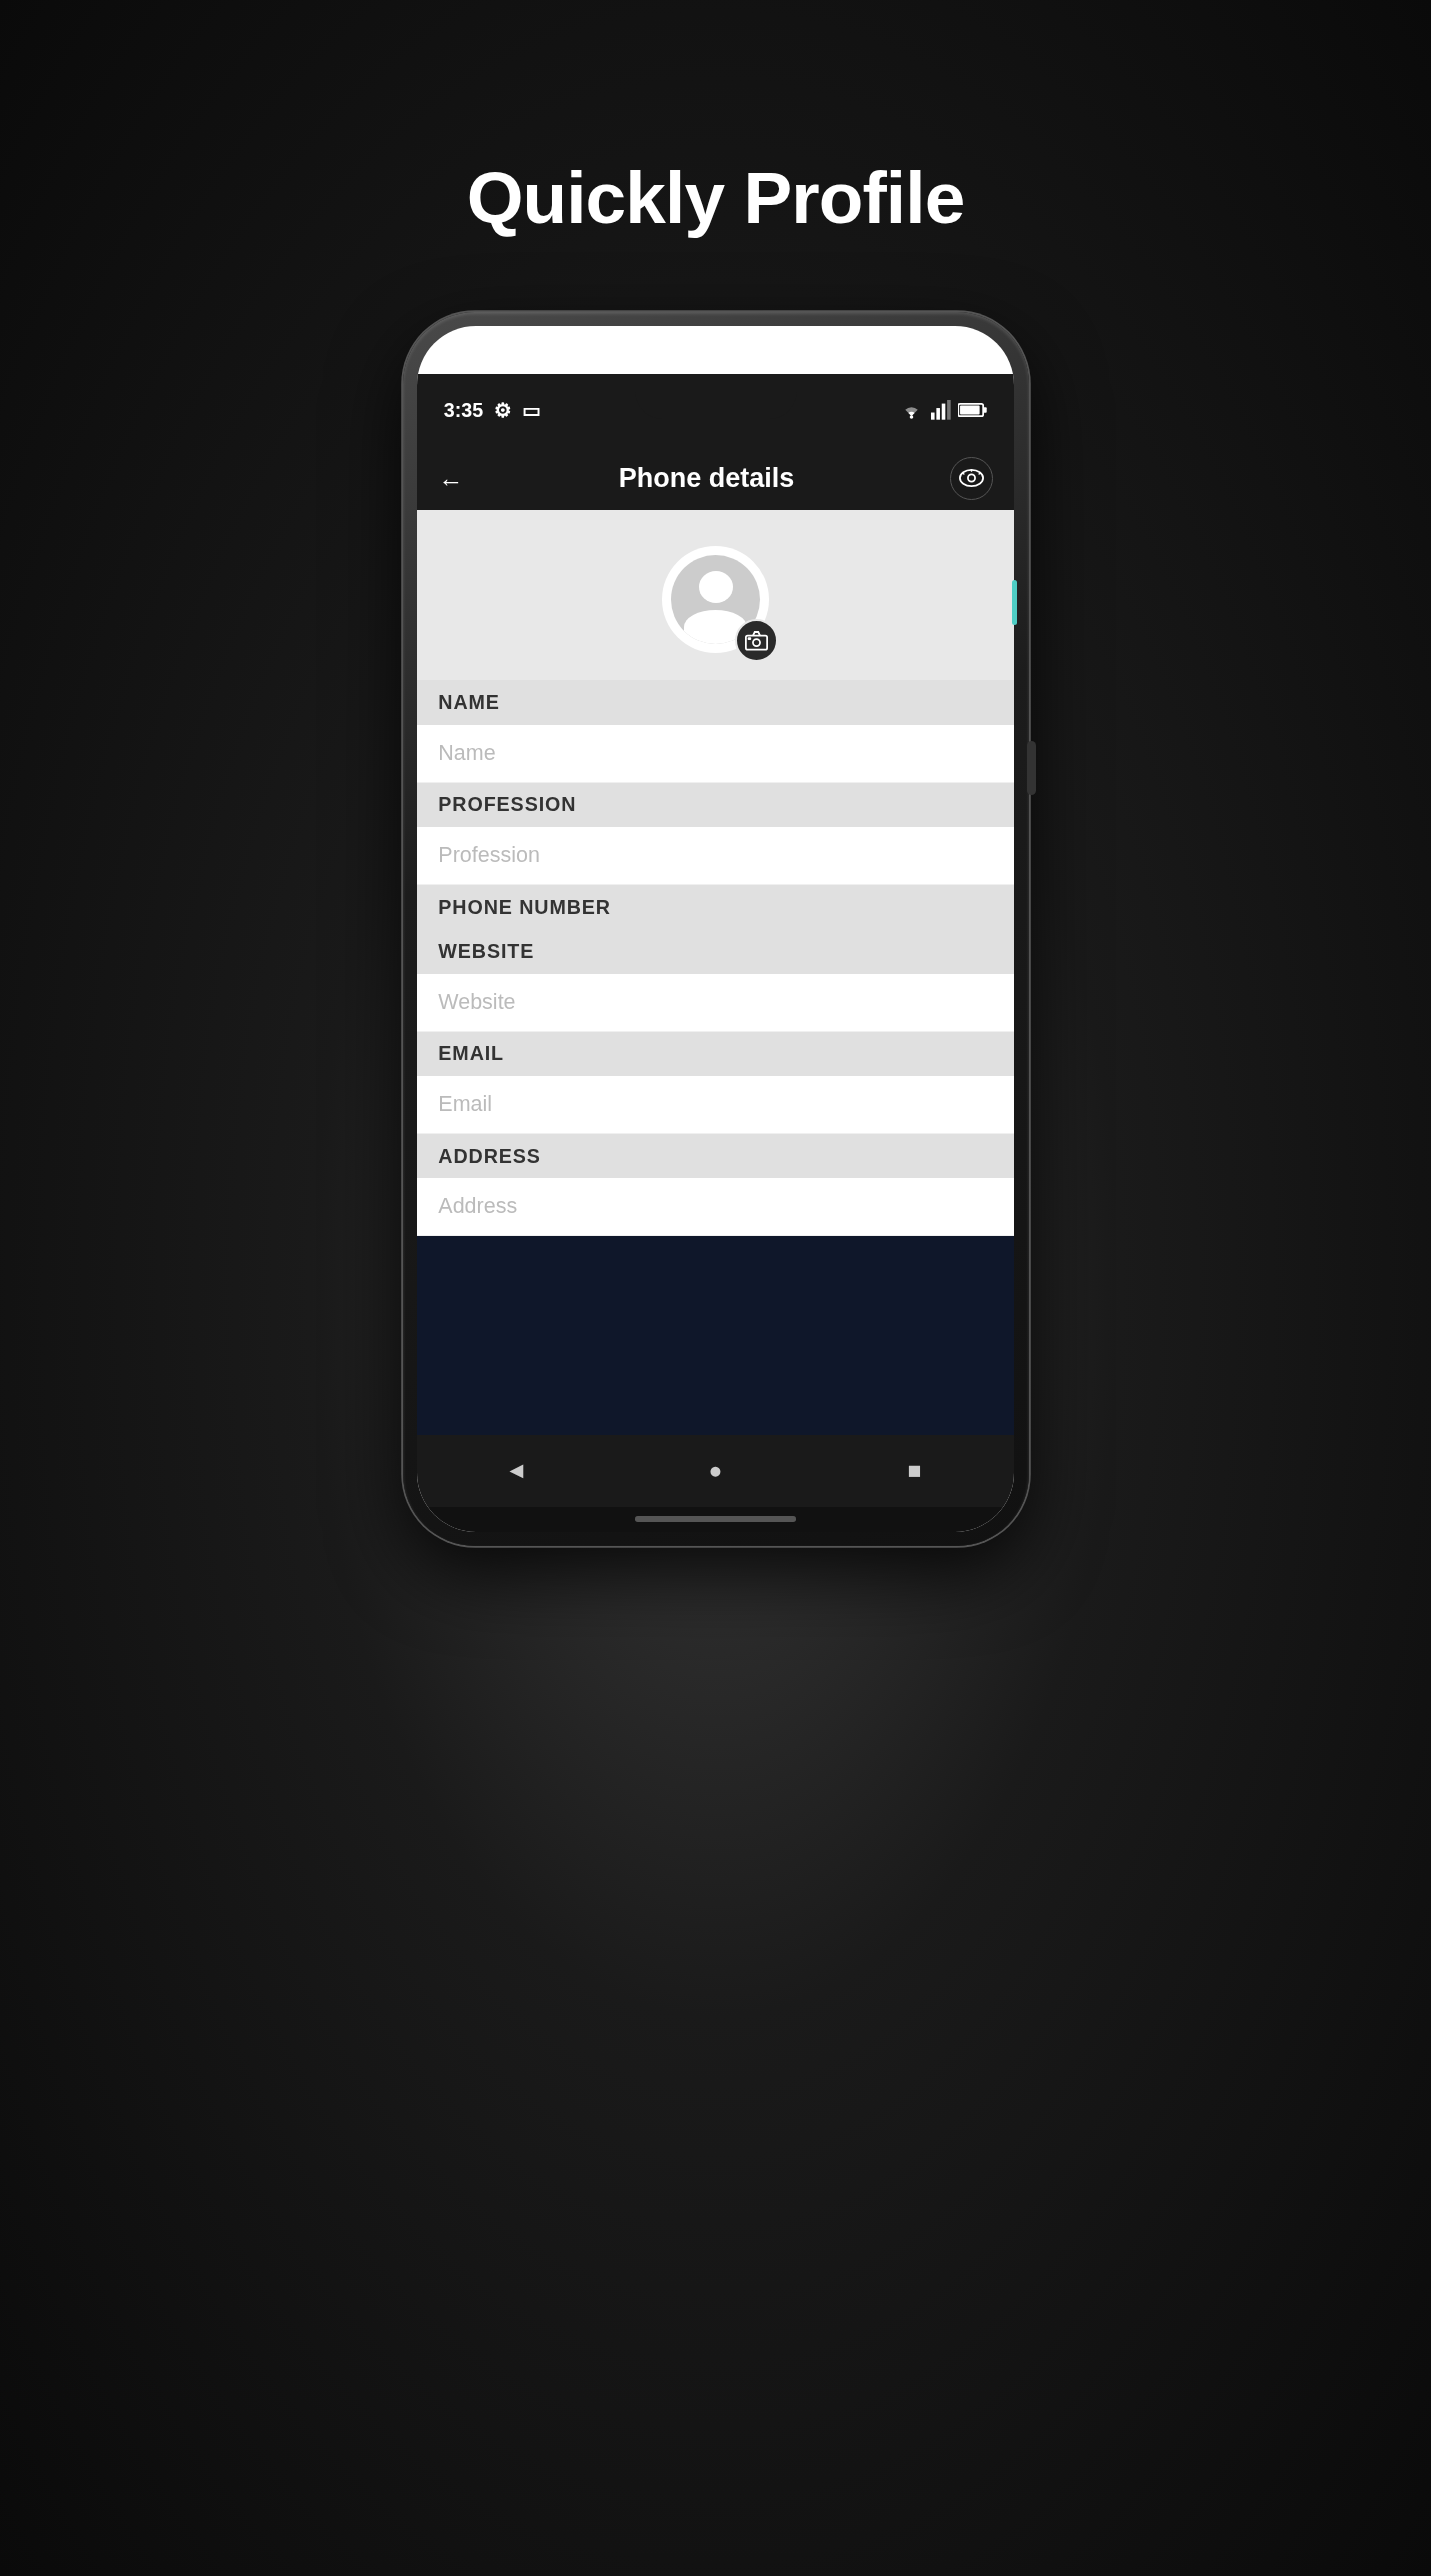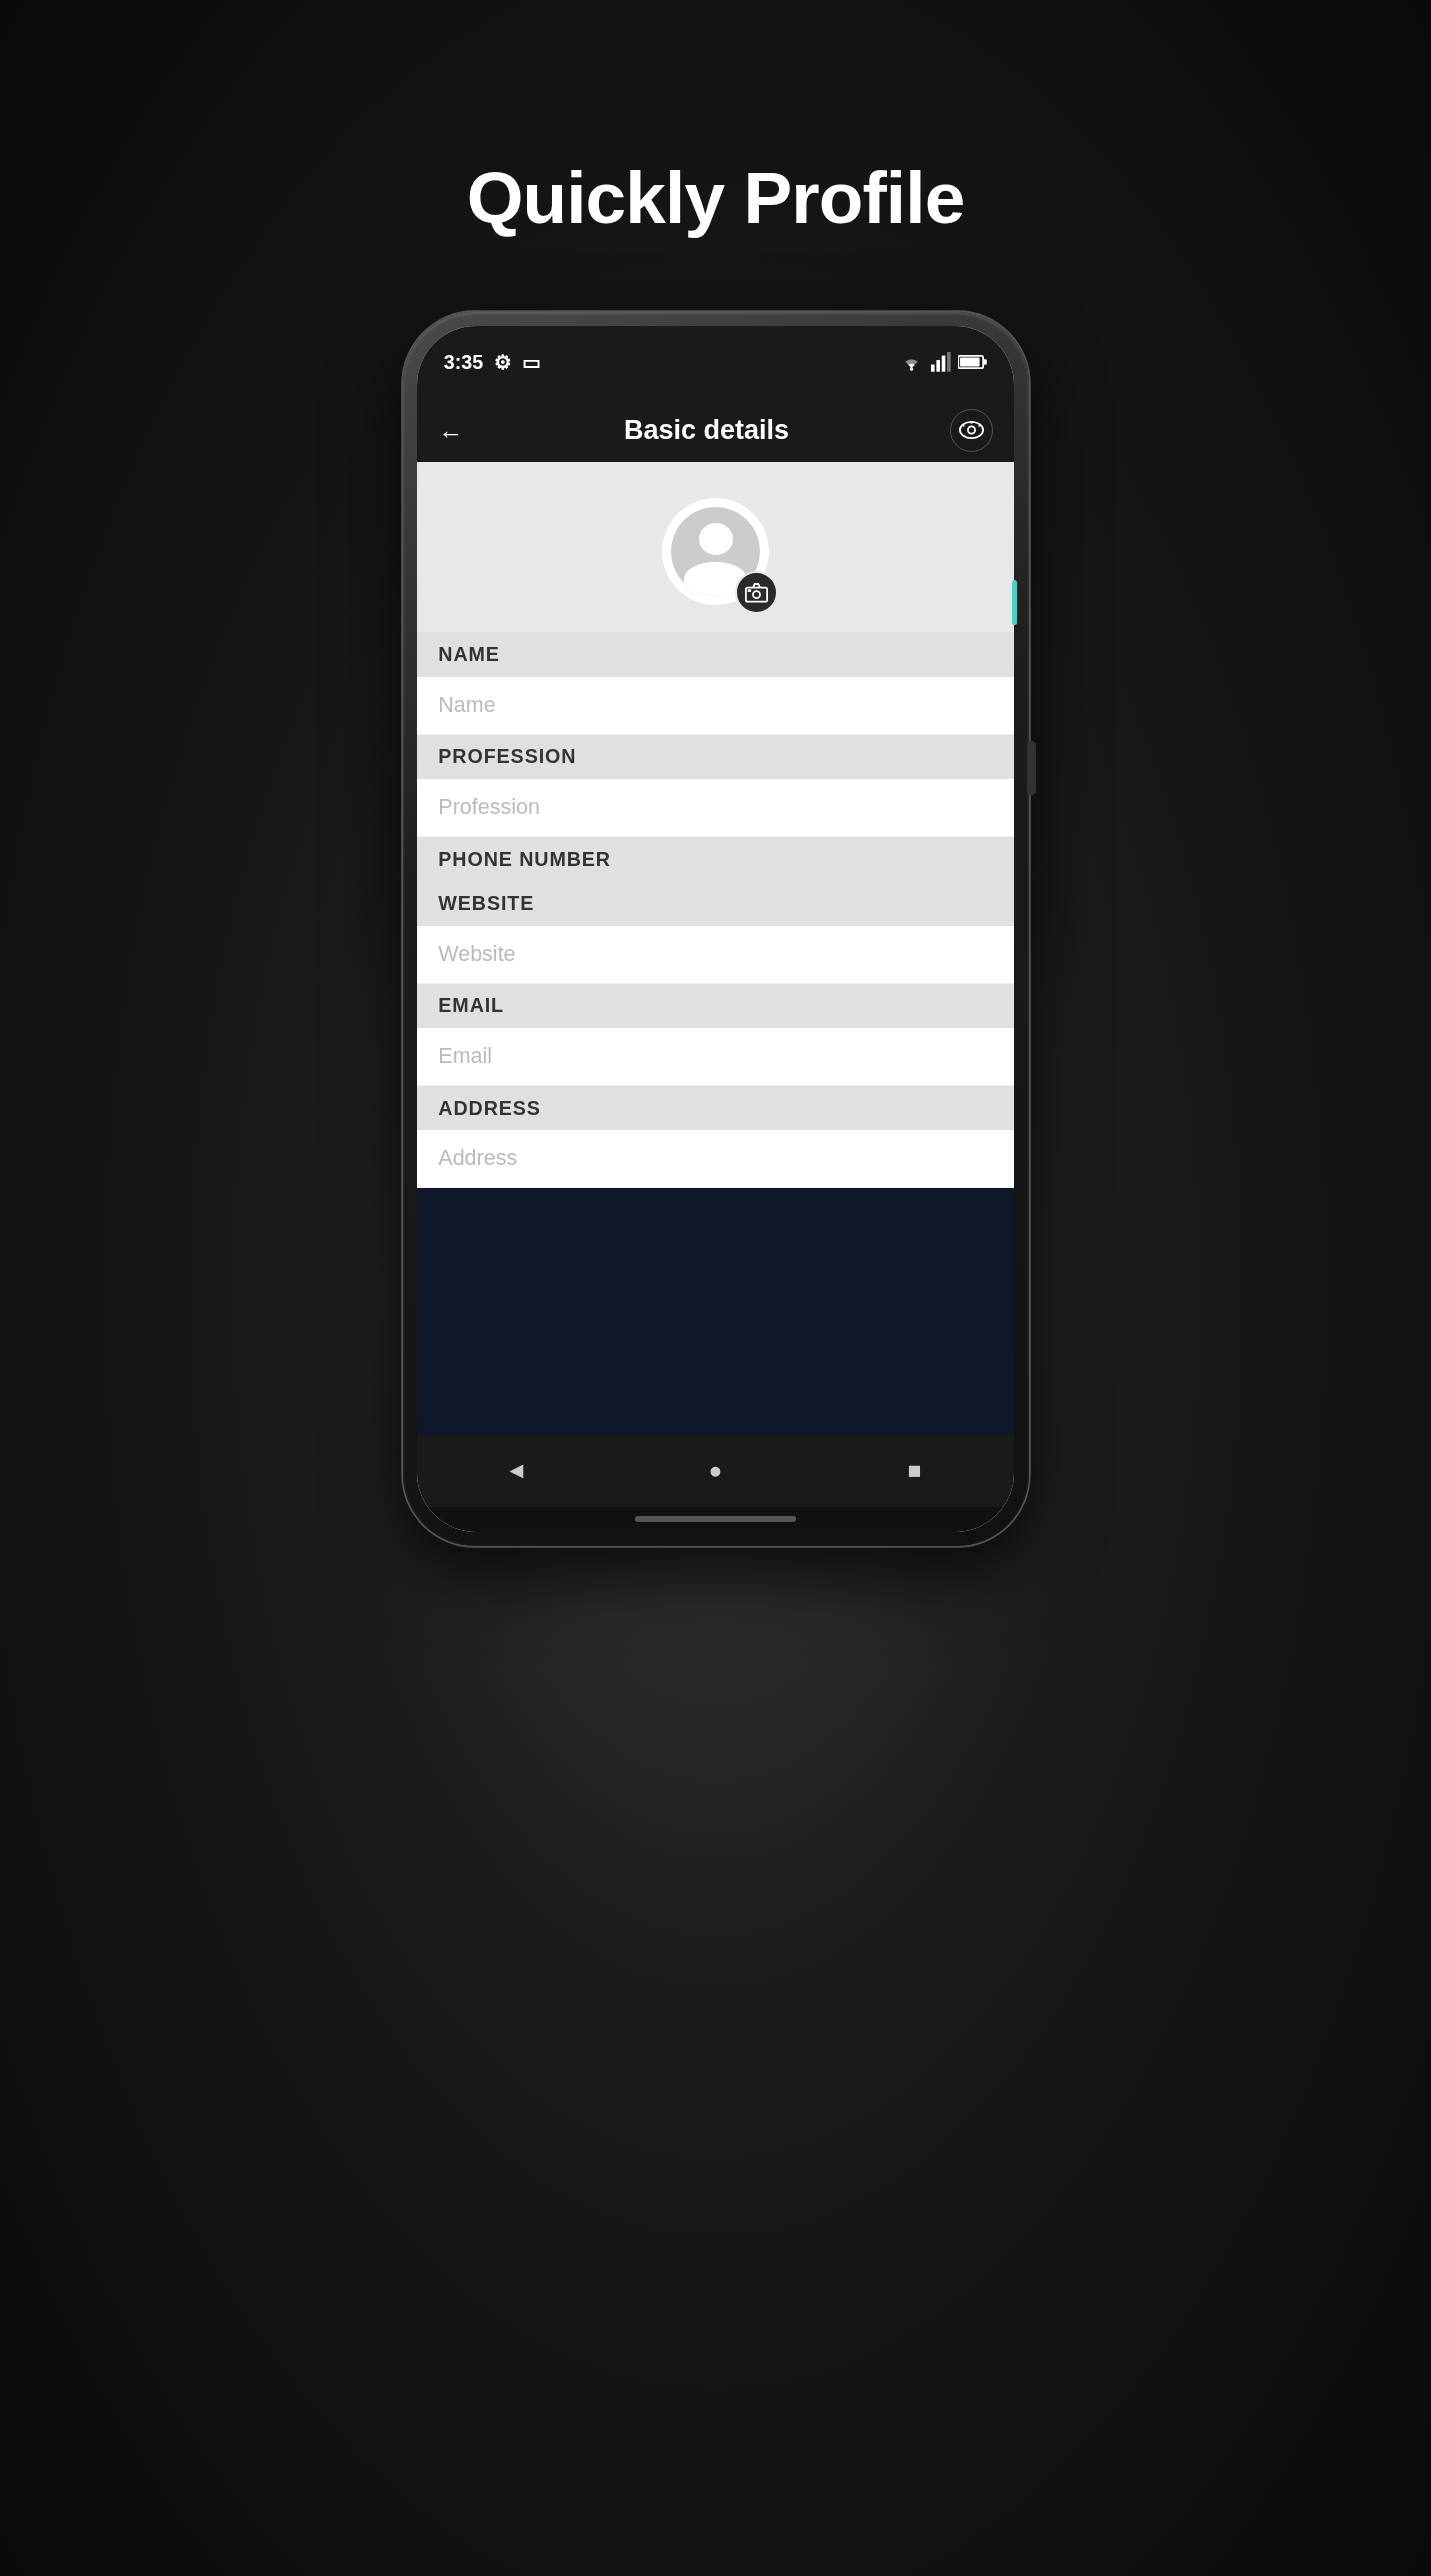--- a/index.html
+++ b/index.html
@@ -84,20 +84,21 @@
     .notch-bar {
       width: 100%;
       height: 72px;
       background: #1a1a1a;
       display: flex;
       align-items: center;
       justify-content: space-between;
       padding: 0 27px;
       position: relative;
       flex-shrink: 0;
+      margin-top: 48px;
     }
 
     .notch-cutout {
       position: absolute;
       top: 0;
       left: 50%;
       transform: translateX(-50%);
       width: 161px;
       height: 45px;
       background: #1a1a1a;
@@ -352,21 +353,21 @@
             <svg width="29" height="16" viewBox="0 0 32 18">
               <rect x="0" y="2" width="28" height="14" rx="2" fill="none" stroke="white" stroke-width="2"></rect>
               <rect x="28" y="6" width="4" height="6" rx="1" fill="white"></rect>
               <rect x="2" y="4" width="22" height="10" rx="1" fill="white"></rect>
             </svg>
           </div>
         </div>
 
         <div class="app-bar">
           <span class="back-btn">←</span>
-          <span class="app-bar-title">Basic details</span>
+          <span class="app-bar-title">Phone details</span>
           <div class="eye-btn">
             <svg width="25" height="18" viewBox="0 0 28 20">
               <ellipse cx="14" cy="10" rx="13" ry="9" stroke="white" stroke-width="2" fill="none"></ellipse>
               <circle cx="14" cy="10" r="4" stroke="white" stroke-width="2" fill="none"></circle>
 
               <line x1="14" y1="0" x2="14" y2="3" stroke="white" stroke-width="1.5"></line>
               <line x1="24" y1="4" x2="22" y2="6" stroke="white" stroke-width="1.5"></line>
               <line x1="4" y1="4" x2="6" y2="6" stroke="white" stroke-width="1.5"></line>
             </svg>
           </div>

